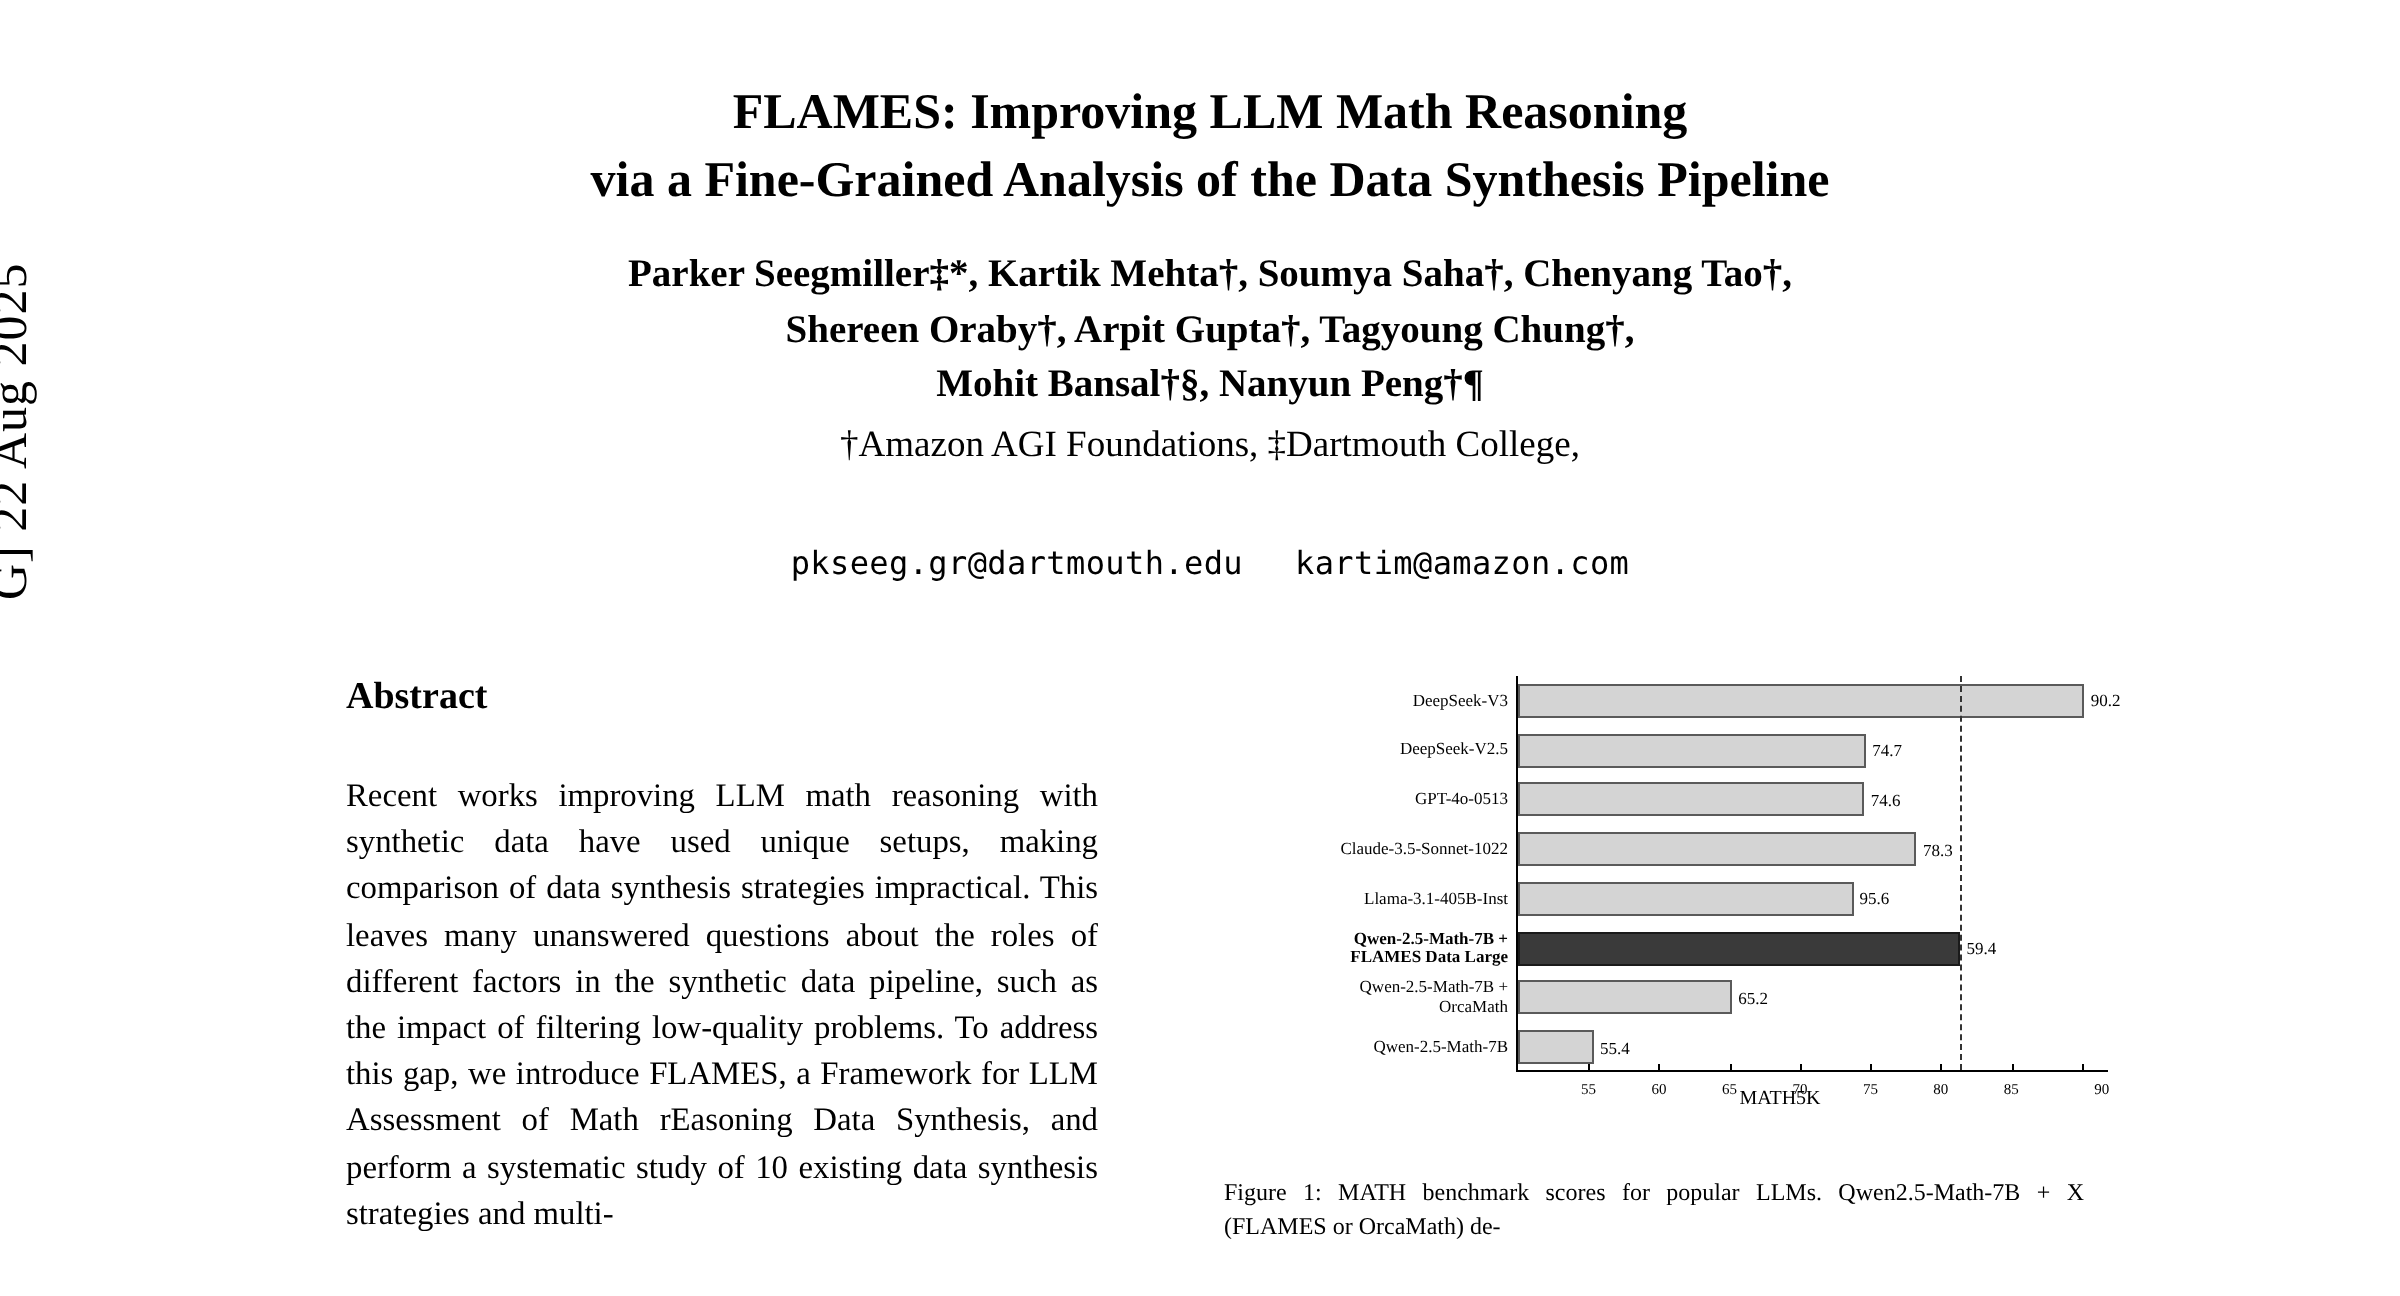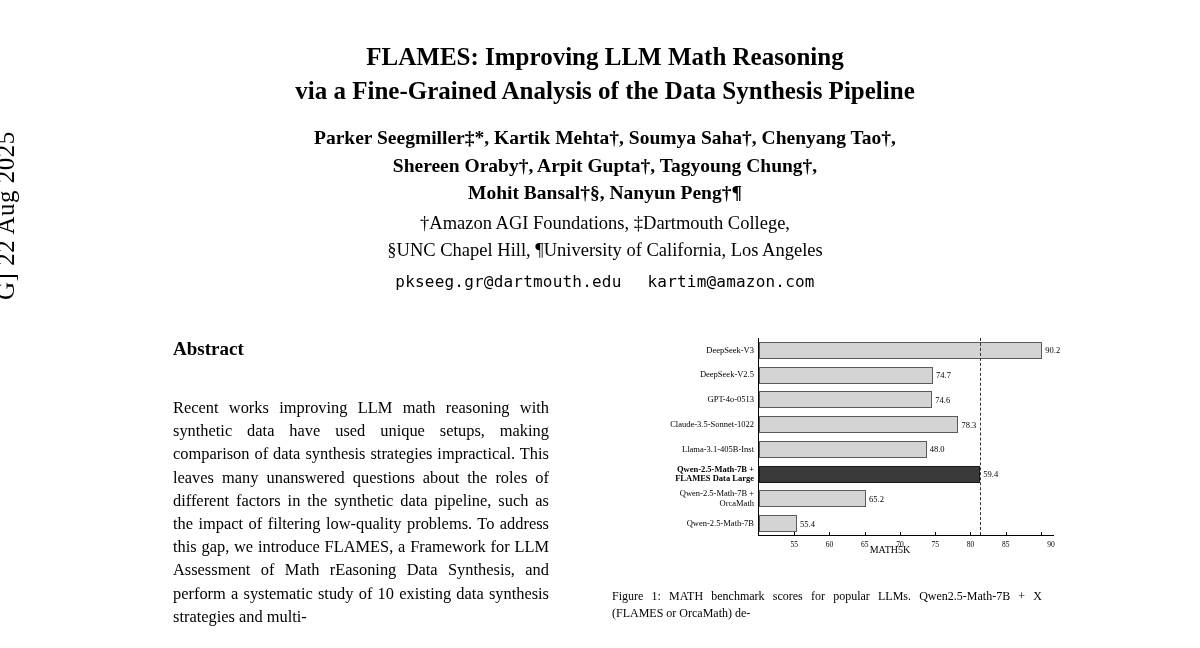--- a/index.html
+++ b/index.html
@@ -92,21 +92,21 @@
     left: 173px;
     top: 338px;
     width: 376px;
     font-size: 19px;
     font-weight: bold;
   }
 
   .abstract-body {
     position: absolute;
     left: 173px;
-    top: 396px;
+    top: 386px;
     width: 376px;
     font-size: 16.4px;
     line-height: 1.415;
     text-align: justify;
     text-justify: inter-word;
     hyphens: manual;
   }
   .abstract-body p { margin: 0; }
 
   
@@ -231,21 +231,20 @@
   </div>
 
   <div class="authors">
     <div>Parker Seegmiller‡*, Kartik Mehta†, Soumya Saha†, Chenyang Tao†,</div>
     <div>Shereen Oraby†, Arpit Gupta†, Tagyoung Chung†,</div>
     <div>Mohit Bansal†§, Nanyun Peng†¶</div>
   </div>
 
   <div class="affiliations">
     <div>†Amazon AGI Foundations, ‡Dartmouth College,</div>
-    <div>§UNC Chapel Hill, ¶University of California, Los Angeles</div>
   </div>
 
   <div class="emails">
     <span>pkseeg.gr@dartmouth.edu</span><span class="email-gap"></span><span>kartim@amazon.com</span>
   </div>
 
   <div class="abstract-heading">Abstract</div>
   <div class="abstract-body">
     <p><span>Recent works improving LLM math reasoning with synthetic data have used unique setups, making comparison of data synthesis strategies impractical. This leaves many unanswered questions about the roles of different factors in the synthetic data pipeline, such as the impact of filtering low-quality problems. To address this gap, we introduce FLAMES, a Framework for LLM Assessment of Math rEasoning Data Synthesis, and perform a systematic study of 10 existing data synthesis strategies and multi-</span></p>
   </div>
@@ -279,21 +278,21 @@
               <div>Claude-3.5-Sonnet-1022</div>
             </div>
             <div class="bar" style="width: 199.448px;"></div>
             <div class="bar-value">78.3</div>
           </div>
           <div class="bar-row" style="top: 102.875px;">
             <div class="cat-label">
               <div>Llama-3.1-405B-Inst</div>
             </div>
             <div class="bar" style="width: 167.733px;"></div>
-            <div class="bar-value">48.0</div>
+            <div class="bar-value">95.6</div>
           </div>
           <div class="bar-row" style="top: 127.625px;">
             <div class="cat-label bold">
               <div>Qwen-2.5-Math-7B +</div>
               <div>FLAMES Data Large</div>
             </div>
             <div class="bar highlight" style="width: 221.295px;"></div>
             <div class="bar-value">59.4</div>
           </div>
           <div class="bar-row" style="top: 152.375px;">

